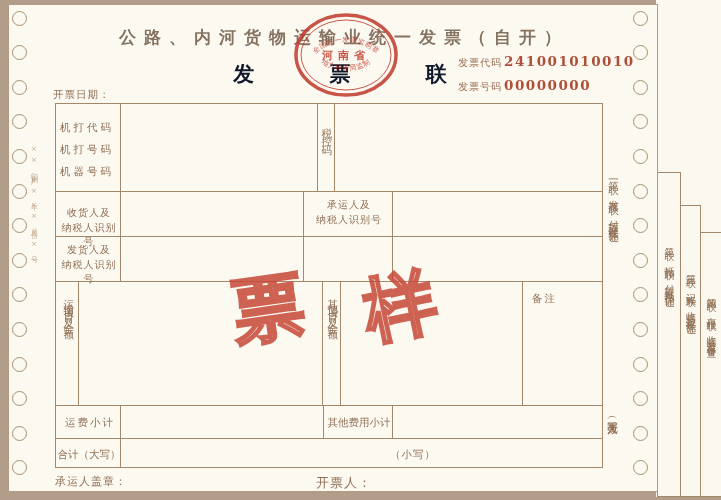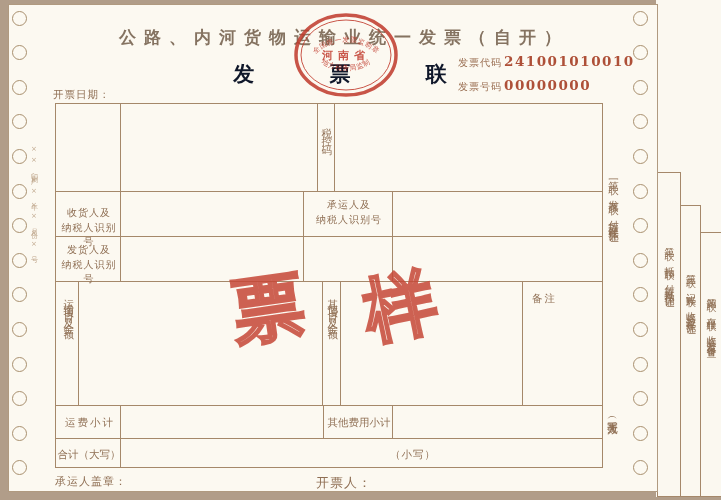--- a/index.html
+++ b/index.html
@@ -92,20 +92,23 @@
   <div class="vl" style="left:334px; top:103px; height:88px;"></div>
   <div class="vl" style="left:303px; top:191px; height:90px;"></div>
   <div class="vl" style="left:392px; top:191px; height:90px;"></div>
   <div class="vl" style="left:78px;  top:281px; height:124px;"></div>
   <div class="vl" style="left:322px; top:281px; height:124px;"></div>
   <div class="vl" style="left:340px; top:281px; height:124px;"></div>
   <div class="vl" style="left:522px; top:281px; height:124px;"></div>
   <div class="vl" style="left:323px; top:405px; height:33px;"></div>
   <div class="vl" style="left:392px; top:405px; height:33px;"></div>
 
+  <div class="lbl" style="left:60px; top:116px; width:58px; line-height:22px; letter-spacing:3px;">机打代码
+机打号码
+机器号码</div>
   <div class="lbl vt" style="left:319px; top:119px; letter-spacing:9px;">税控码</div>
   <div class="lbl" style="left:58px; top:198px; width:62px; text-align:center; font-size:10px; letter-spacing:1px;margin-top:8px;">收货人及
 纳税人识别号</div>
   <div class="lbl" style="left:310px; top:198px; width:78px; text-align:center; font-size:10px; letter-spacing:1px;">承运人及
 纳税人识别号</div>
   <div class="lbl" style="left:58px; top:243px; width:62px; text-align:center; font-size:10px; letter-spacing:1px;">发货人及
 纳税人识别号</div>
   <div class="lbl vt" style="left:61px; top:290px; height:112px; letter-spacing:5px;">运输项目及金额</div>
   <div class="lbl vt" style="left:325px; top:290px; height:112px; letter-spacing:5px;">其他项目及金额</div>
   <div class="lbl" style="left:532px; top:291px;">备注</div>

